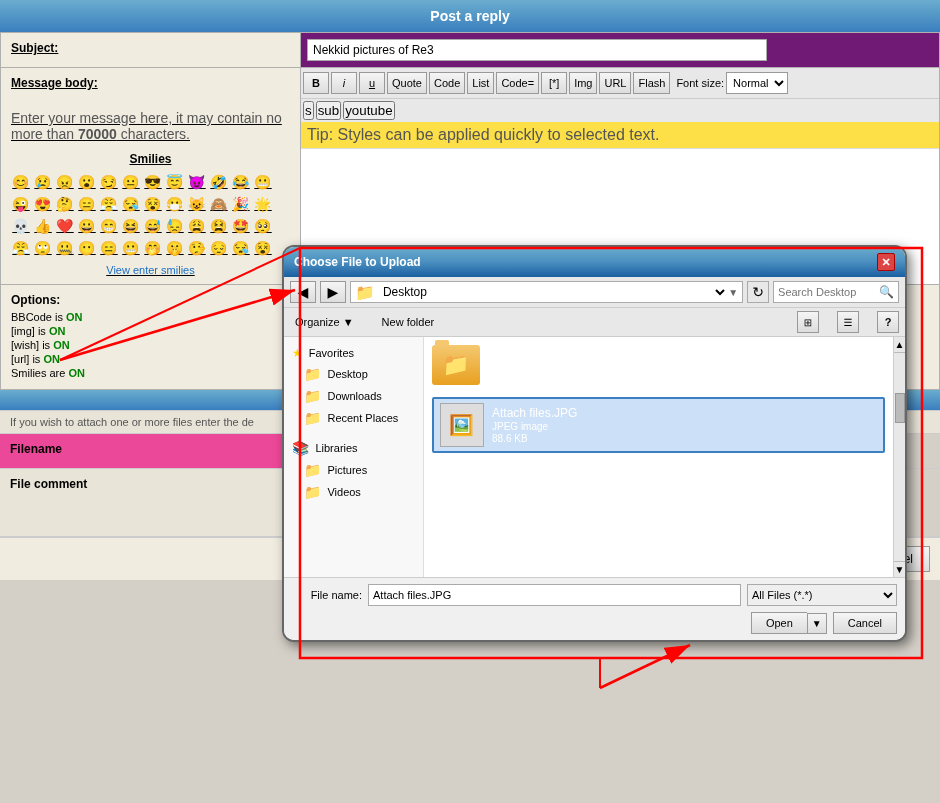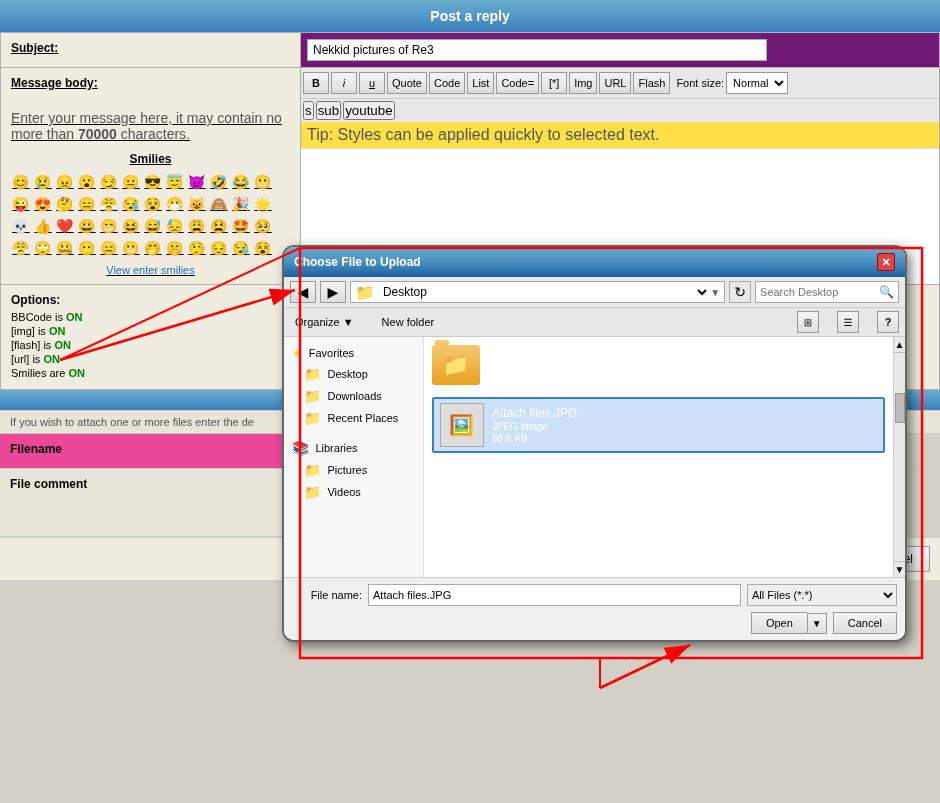--- a/index.html
+++ b/index.html
@@ -290,21 +290,21 @@
       cursor: pointer;
       font-size: 14px;
     }
     .search-bar {
       display: flex;
       align-items: center;
       background: white;
       border: 1px solid #aaa;
       height: 22px;
       padding: 0 4px;
-      gap: 19px;
+      gap: 1px;
     }
     .search-input {
       border: none;
       outline: none;
       font-size: 11px;
       width: 100px;
     }
     .dialog-actions-bar {
       background: #e8e8e8;
       padding: 3px 6px;
@@ -586,21 +586,21 @@
       <textarea class="message-textarea" style=""></textarea>
     </td>
   </tr>
 
   <tr>
     <td colspan="2" style="background:#f0ece0; border:1px solid #b0b0b0; padding:8px 10px;">
       <div class="options-title">Options:</div>
       <ul class="options-list">
         <li><span>BBCode is</span> <span class="on">ON</span></li>
         <li><span>[img] is</span> <span class="on">ON</span></li>
-        <li><span>[flash] is</span> <span class="on">ON</span></li>
+        <li><span>[wish] is</span> <span class="on">ON</span></li>
         <li><span>[url] is</span> <span class="on">ON</span></li>
         <li><span>Smilies are</span> <span class="on">ON</span></li>
       </ul>
     </td>
   </tr>
 </tbody>
   </table>
 
 <div class="bottom-bar"></div>
 

